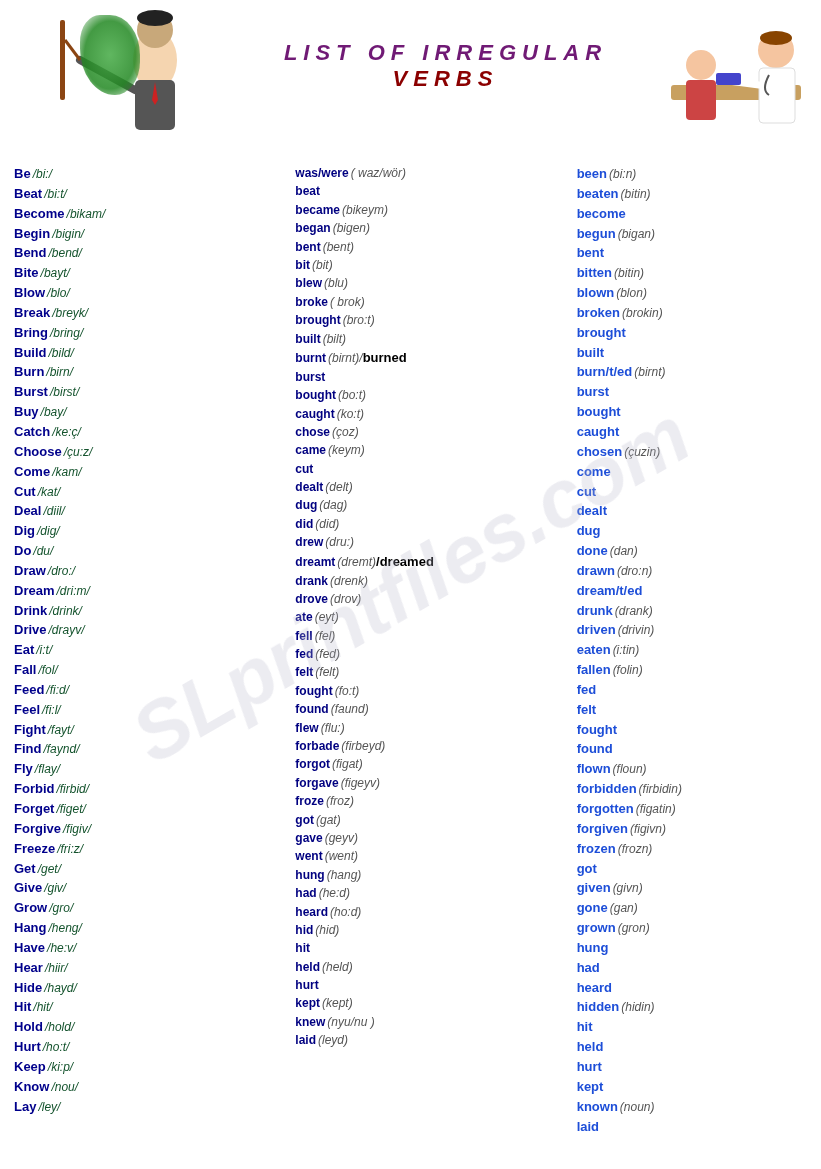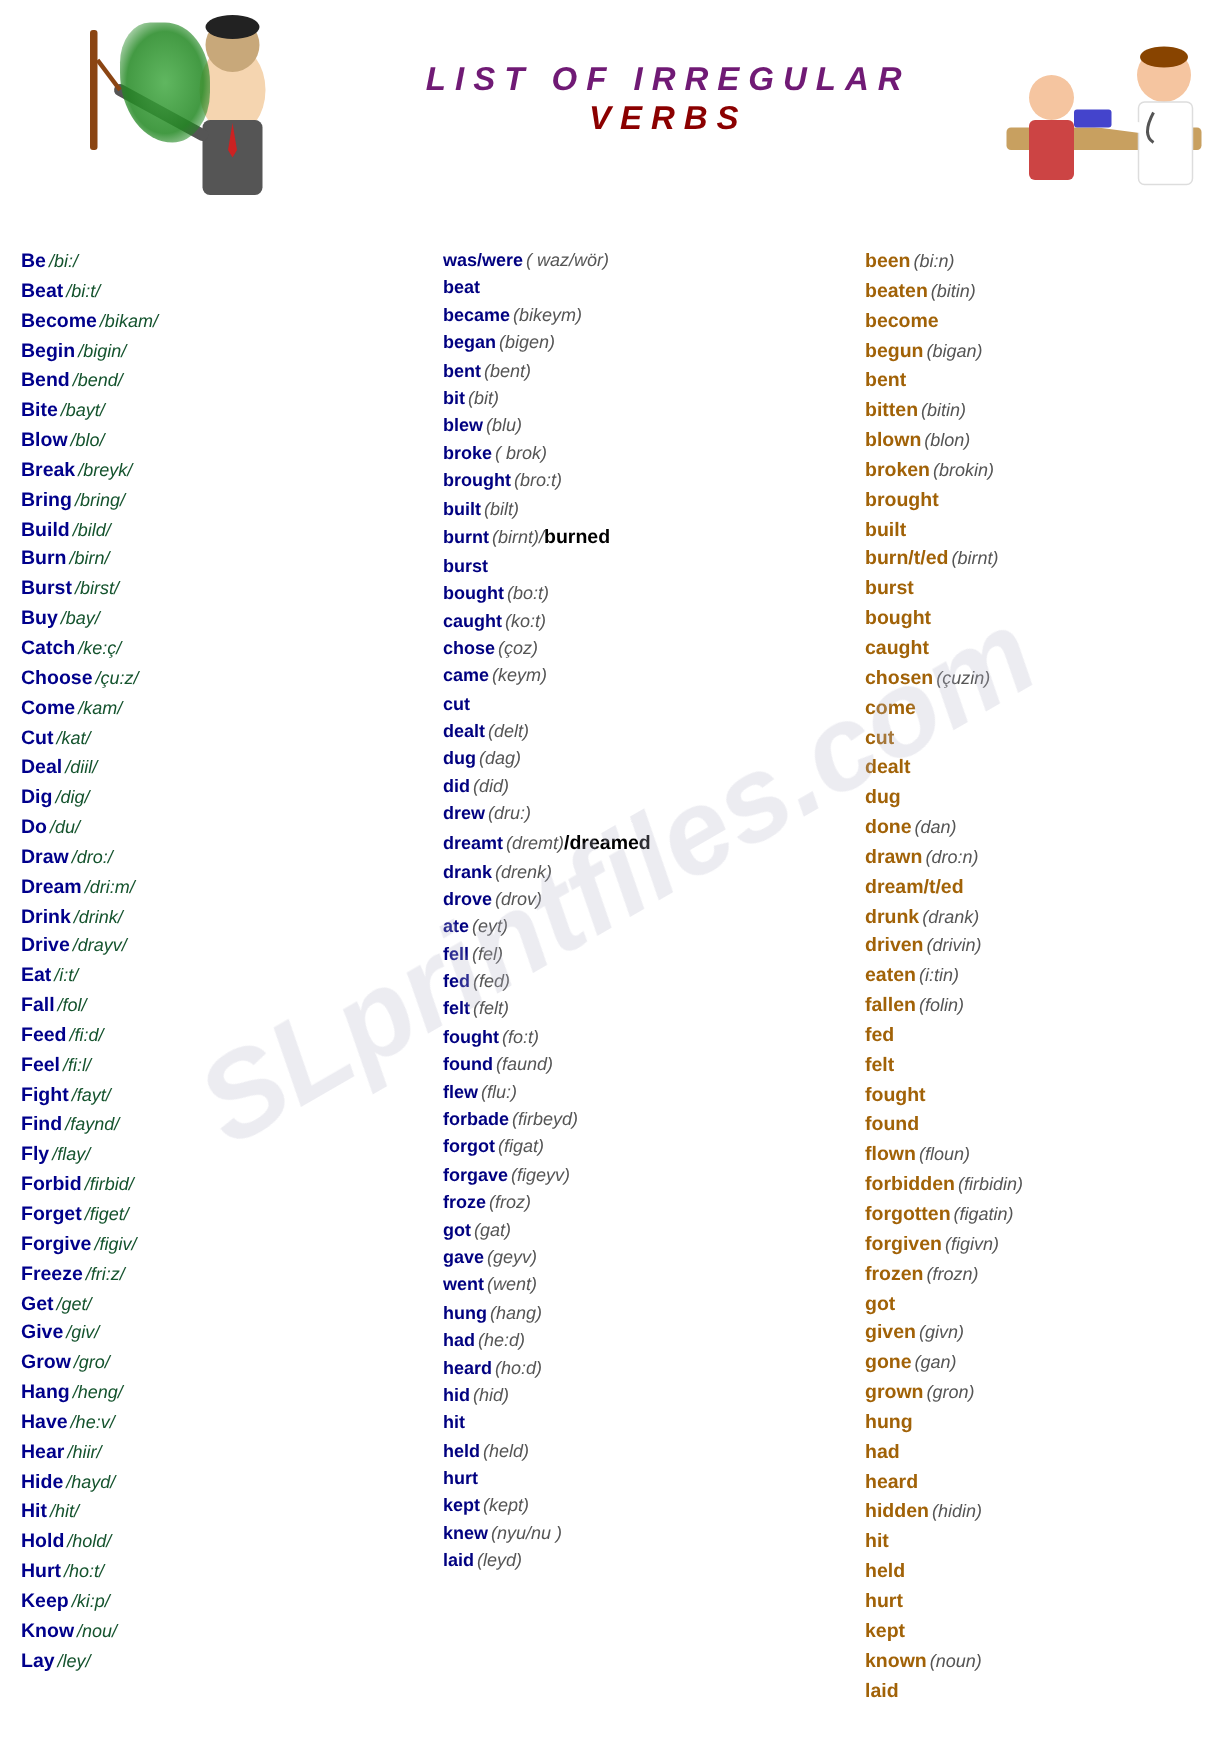--- a/index.html
+++ b/index.html
@@ -70,21 +70,21 @@
 
     .verb-past-pron {
       color: #555;
       font-style: italic;
       font-size: 12px;
       margin-left: 2px;
     }
 
     .verb-pp {
       font-weight: bold;
-      color: #a16207;
+      color: #1d4ed8;
       font-size: 13px;
     }
 
     .verb-pp-alt {
       color: #555;
       font-style: italic;
       font-size: 12px;
       margin-left: 2px;
     }
 

